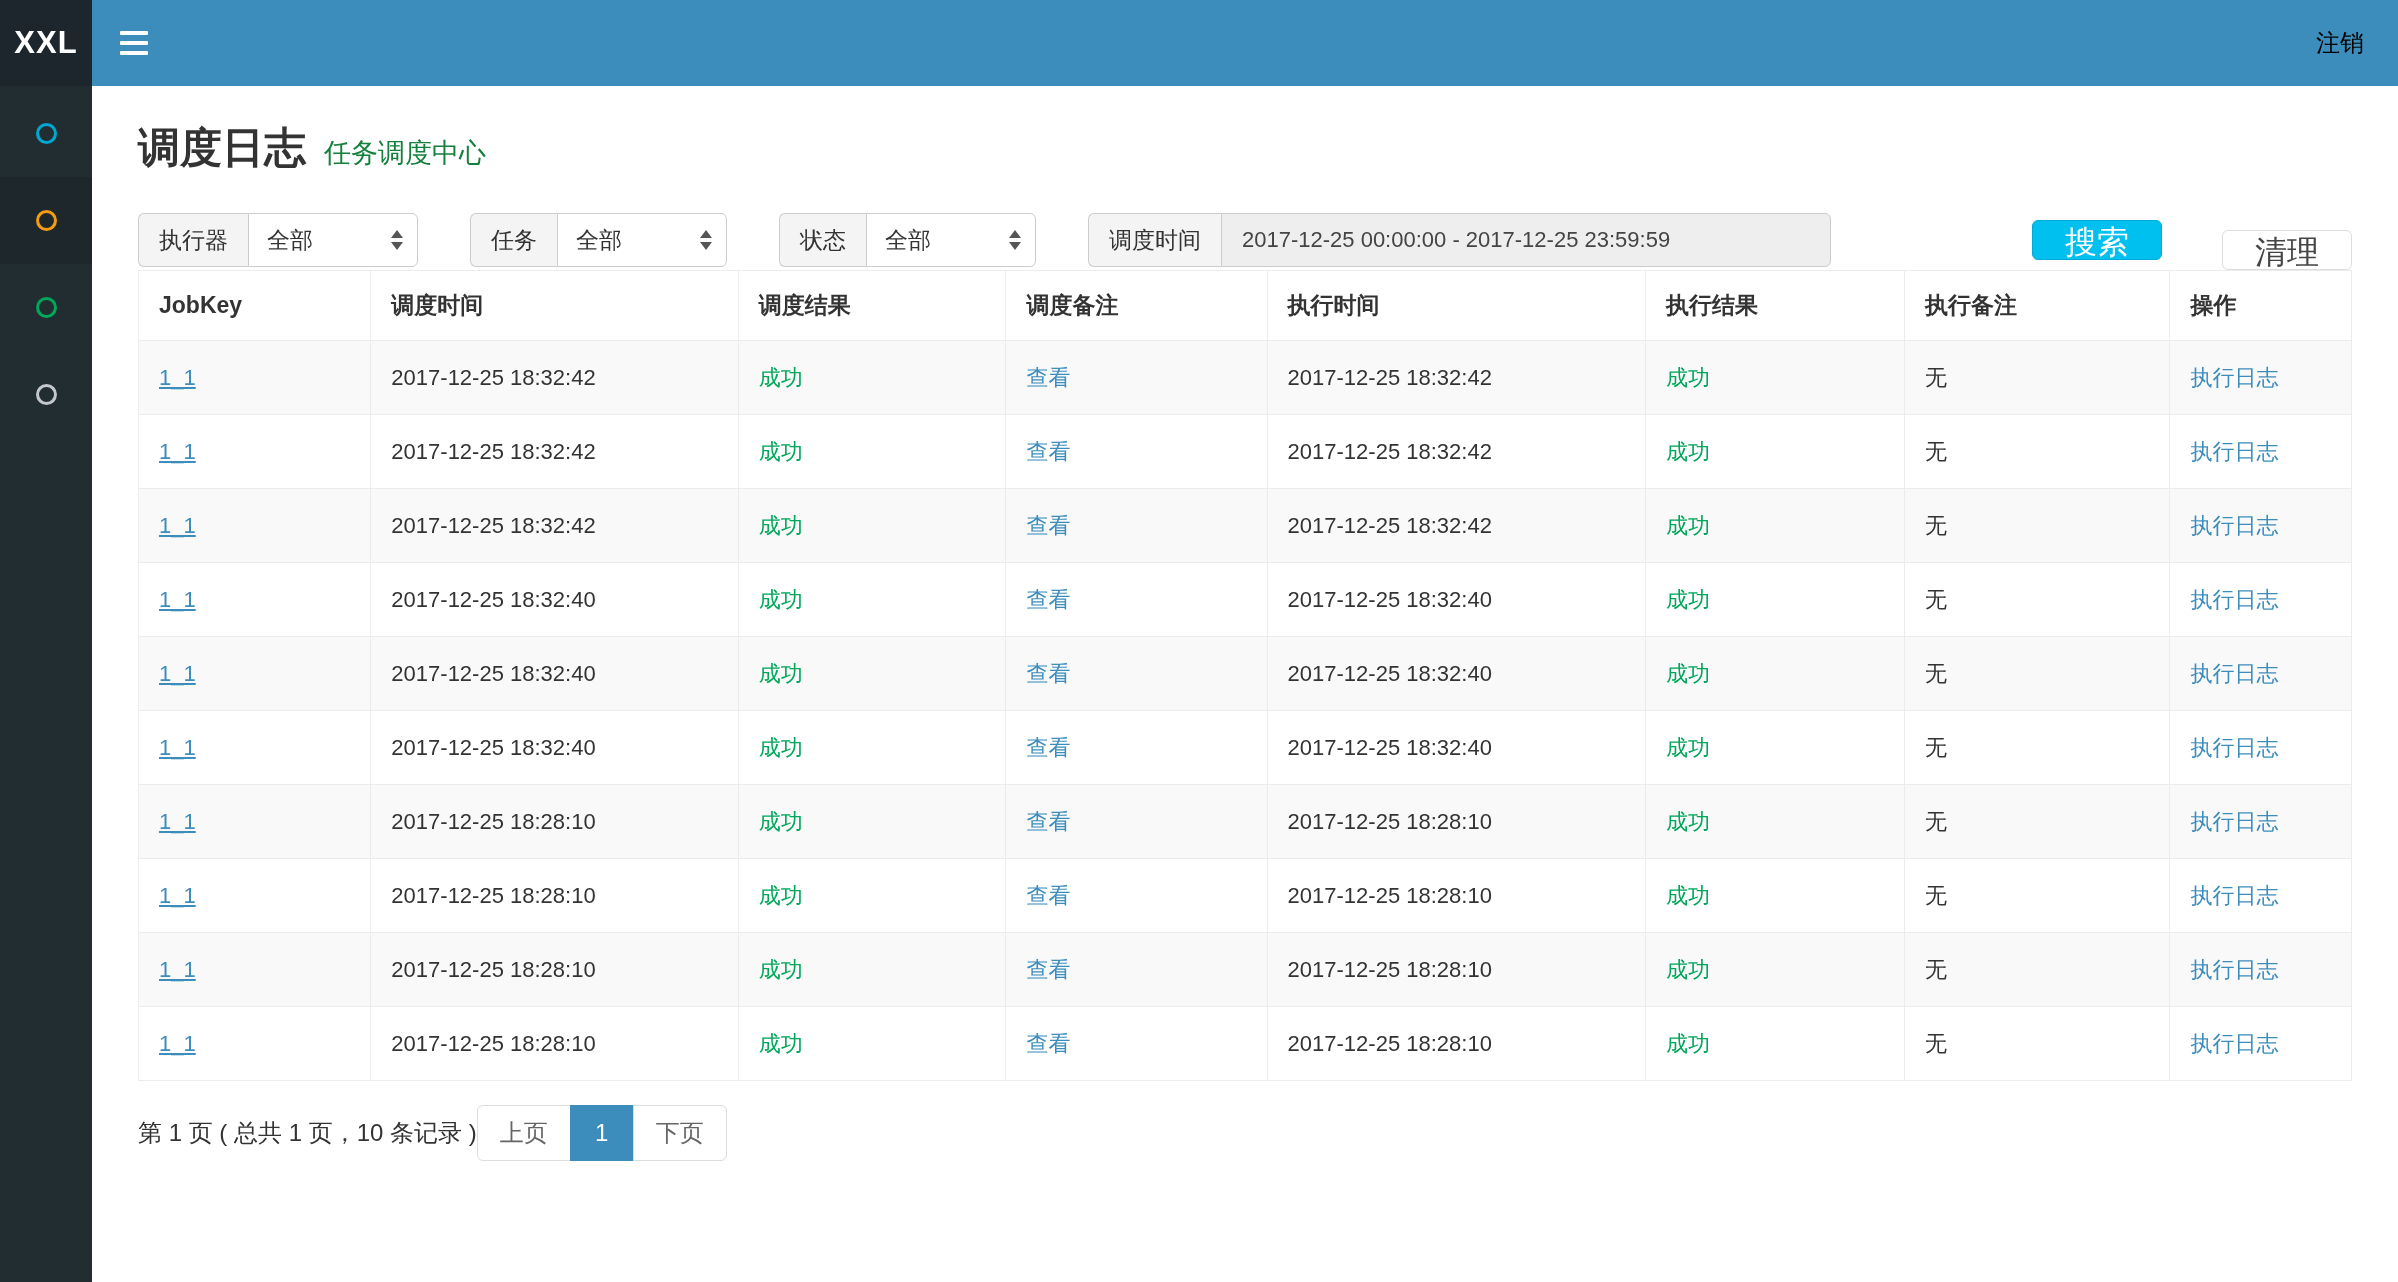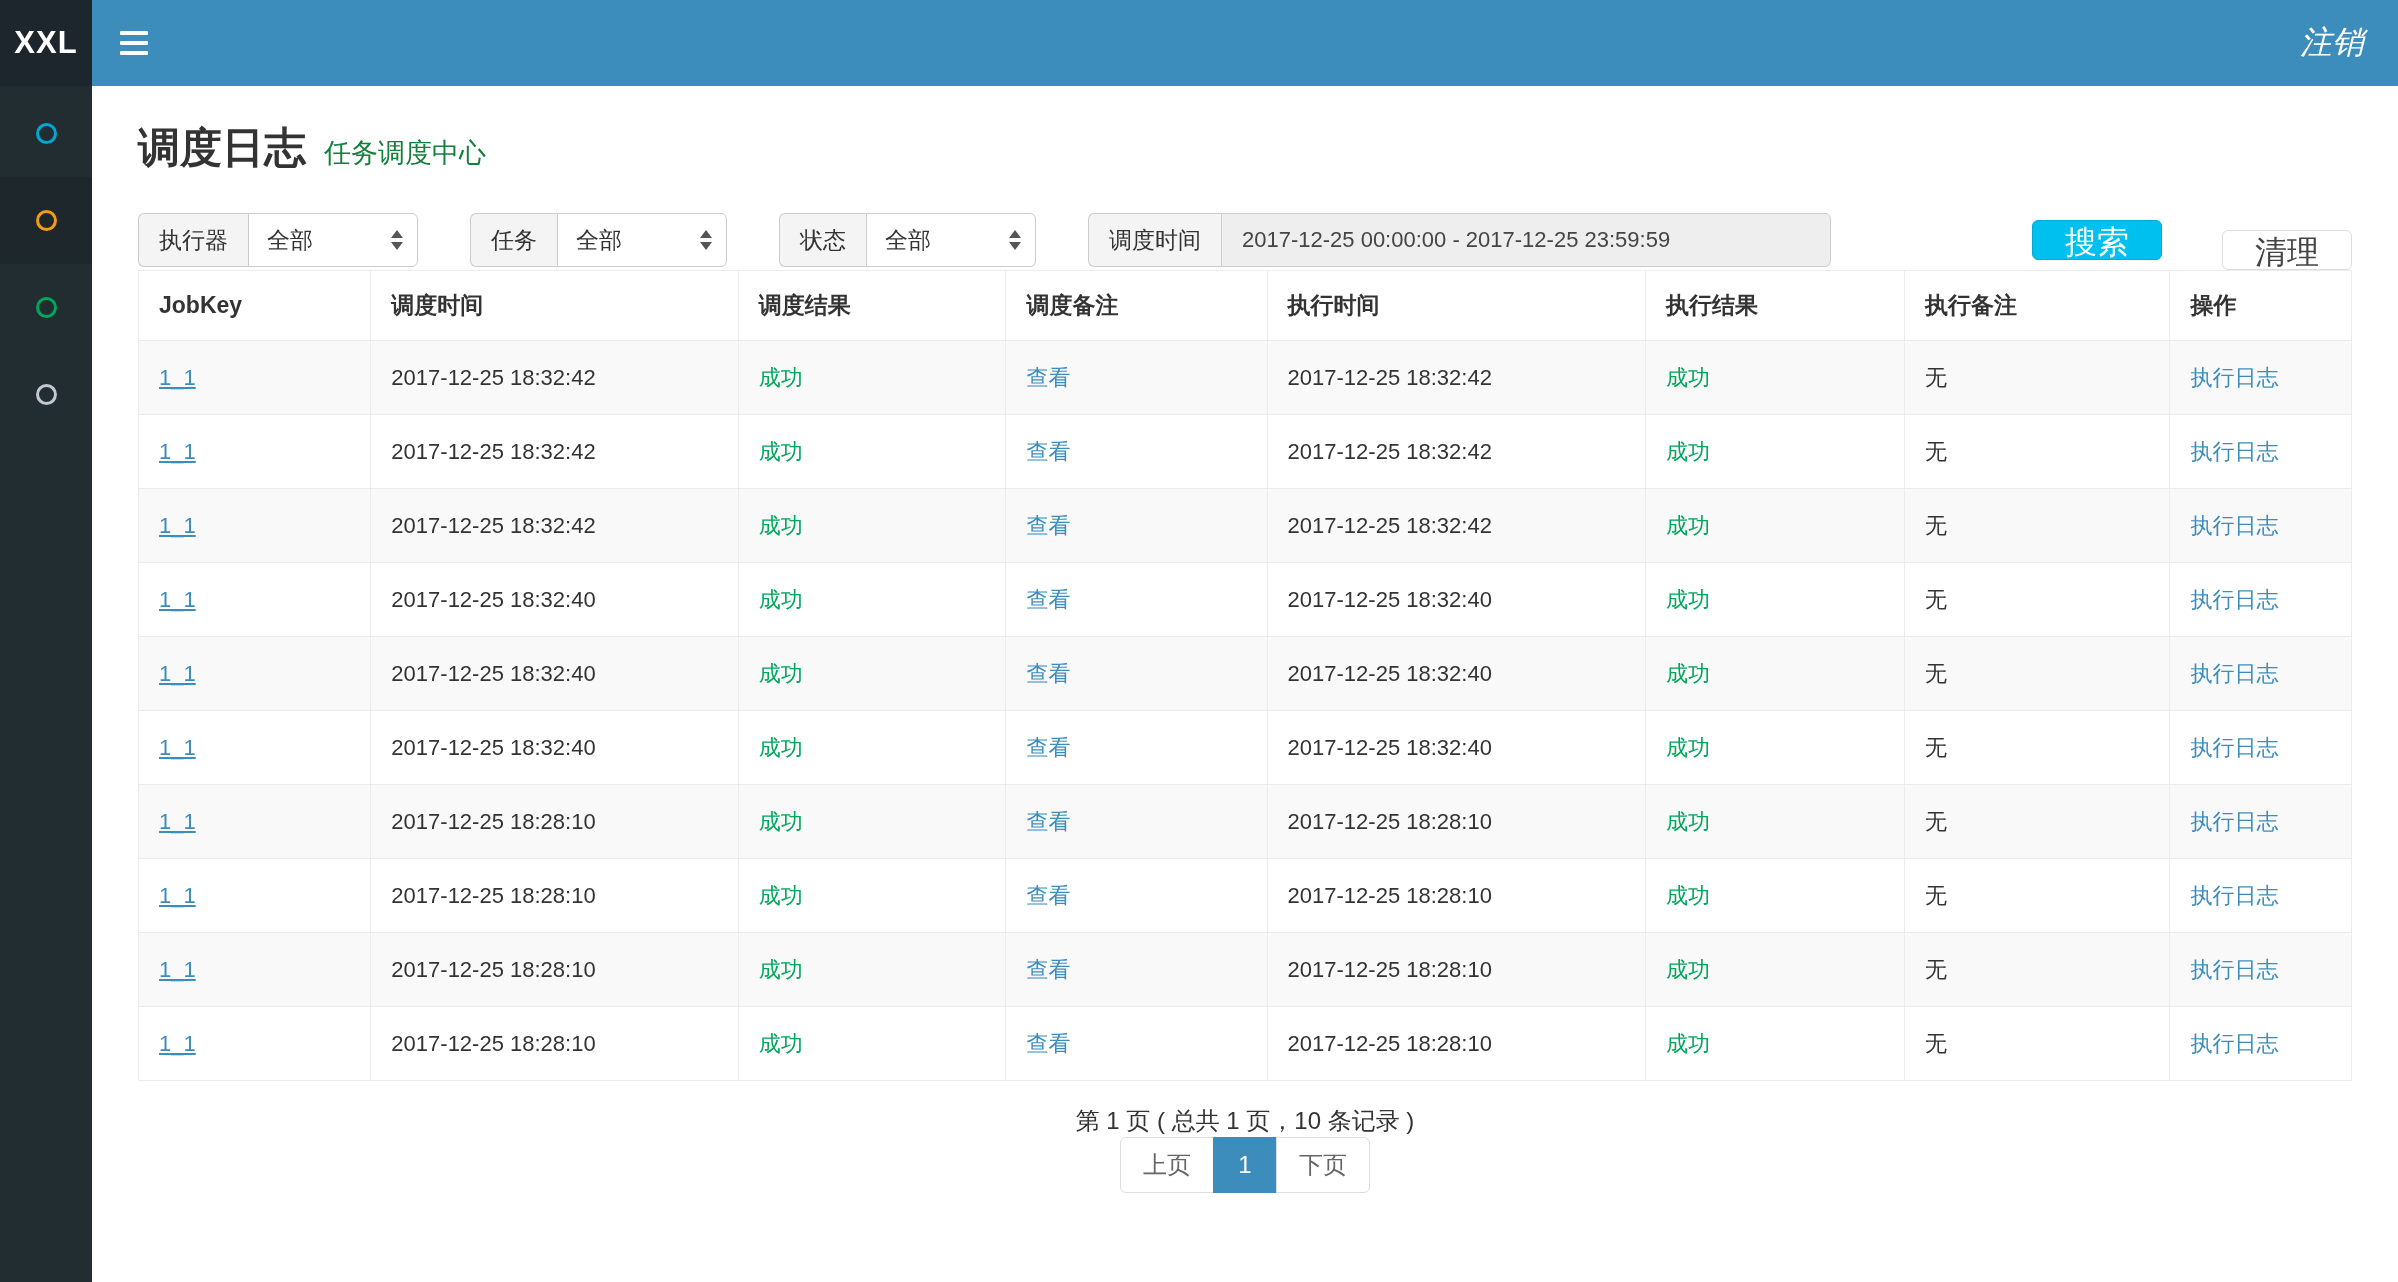--- a/index.html
+++ b/index.html
@@ -14,21 +14,21 @@
   .navbar { flex:0 0 86px; height:86px; display:flex; background:#3c8dbc; }
   .brand {
     width:92px; flex:0 0 92px; background:#1d262c; color:#fff;
     font-weight:bold; font-size:31px; display:flex; align-items:center; justify-content:center;
     letter-spacing:1px; cursor:pointer;
   }
   .nav-rest { flex:1; display:flex; align-items:center; justify-content:space-between; }
   .hamburger { background:none; border:none; padding:0 28px; height:100%; cursor:pointer; display:flex; align-items:center; }
   .hamburger-icon { display:flex; flex-direction:column; gap:6px; }
   .hamburger-icon i { display:block; width:28px; height:4px; background:#fff; border-radius:1px; }
-  .logout { color:#ffffff; font-size:32px; padding-right:34px; text-decoration:none; cursor:pointer;font-style:italic; }
+  .logout { color:#000000; font-size:24px; padding-right:34px; text-decoration:none; cursor:pointer; }
 
   
   .body-row { flex:1; display:flex; min-height:0; }
   .sidebar { flex:0 0 92px; width:92px; background:#222d32; padding-top:4px; }
   .side-item { display:flex; align-items:center; justify-content:center; height:87px; cursor:pointer; }
   .side-item.active { background:#1e282c; }
   .circle-icon { width:21px; height:21px; border:3px solid #b8c7ce; border-radius:50%; }
 
   .main { flex:1; padding:24px 46px 0 46px; overflow:hidden; background:#fff; }
 
@@ -75,21 +75,21 @@
   th, td { border:1px solid #ececec; padding:0 20px; text-align:left; vertical-align:middle;
            overflow:hidden; white-space:nowrap; }
   th { height:70px; font-weight:bold; color:#333; background:#fff; font-size:23px; }
   td { height:74px; }
   tbody tr:nth-child(odd) { background:#f9f9f9; }
   a.link { color:#3c8dbc; text-decoration:none; cursor:pointer; }
   a.link.underline { text-decoration:underline; }
   .success { color:#00a65a; }
 
   
-  .table-footer { display:flex; align-items:center; justify-content:flex-start; margin-top:24px;flex-direction:column; }
+  .table-footer { display:flex; align-items:center; justify-content:flex-start; margin-top:24px; }
   .summary { font-size:24px; color:#333; }
   .pagination { display:flex; }
   .page-btn {
     height:56px; min-width:90px; padding:0 22px; border:1px solid #ddd; background:#fff;
     display:flex; align-items:center; justify-content:center; color:#666; font-size:24px;
     text-decoration:none; cursor:pointer; margin-left:-1px;
   }
   .page-btn:first-child { border-radius:6px 0 0 6px; margin-left:0; }
   .page-btn:last-child { border-radius:0 6px 6px 0; }
   .page-btn.active { background:#3c8dbc; border-color:#3c8dbc; color:#fff; min-width:64px; }

